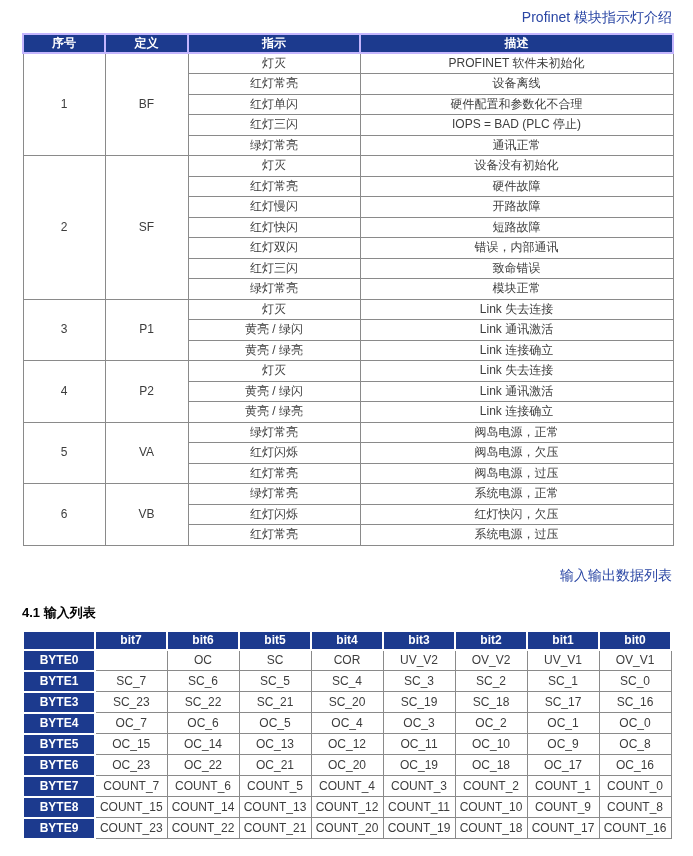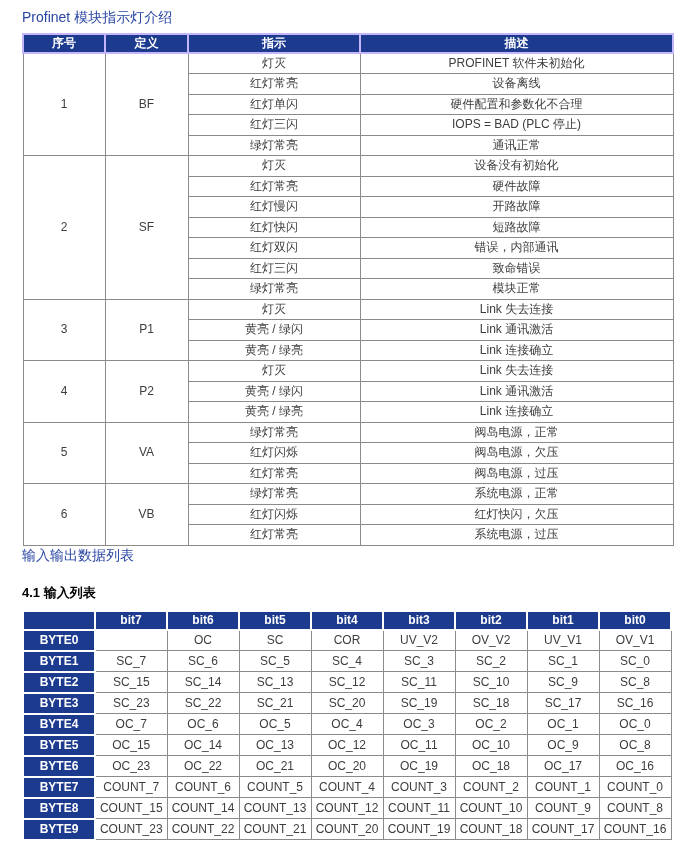--- a/index.html
+++ b/index.html
@@ -9,22 +9,23 @@
     overflow: hidden;
   }
   .page { padding: 8px 21px 0 22px; }
 
   .sec-title {
     margin: 0 0 6px 0;
     font-size: 14px;
     font-weight: normal;
     color: var(--title-color, #2a46a4);
     line-height: 1.35;
-  }
-  .sec-title.second { margin-bottom: 0; }
+    text-align: right;
+  }
+  .sec-title.second { margin-top: 20px; margin-bottom: 0; }
   .sub-title {
     margin: 20px 0 7px 0;
     font-size: 13px;
     font-weight: bold;
     color: #000000;
     line-height: 1.3;
   }
 
   table { border-collapse: collapse; table-layout: fixed; width: 650px; }
 
@@ -250,31 +251,20 @@
           <td class="databit">SC_7</td>
           <td class="databit">SC_6</td>
           <td class="databit">SC_5</td>
           <td class="databit">SC_4</td>
           <td class="databit">SC_3</td>
           <td class="databit">SC_2</td>
           <td class="databit">SC_1</td>
           <td class="databit">SC_0</td>
         </tr>
         <tr>
-          <td class="rowlabel">BYTE2</td>
-          <td class="databit">SC_15</td>
-          <td class="databit">SC_14</td>
-          <td class="databit">SC_13</td>
-          <td class="databit">SC_12</td>
-          <td class="databit">SC_11</td>
-          <td class="databit">SC_10</td>
-          <td class="databit">SC_9</td>
-          <td class="databit">SC_8</td>
-        </tr>
-        <tr>
           <td class="rowlabel">BYTE3</td>
           <td class="databit">SC_23</td>
           <td class="databit">SC_22</td>
           <td class="databit">SC_21</td>
           <td class="databit">SC_20</td>
           <td class="databit">SC_19</td>
           <td class="databit">SC_18</td>
           <td class="databit">SC_17</td>
           <td class="databit">SC_16</td>
         </tr>

